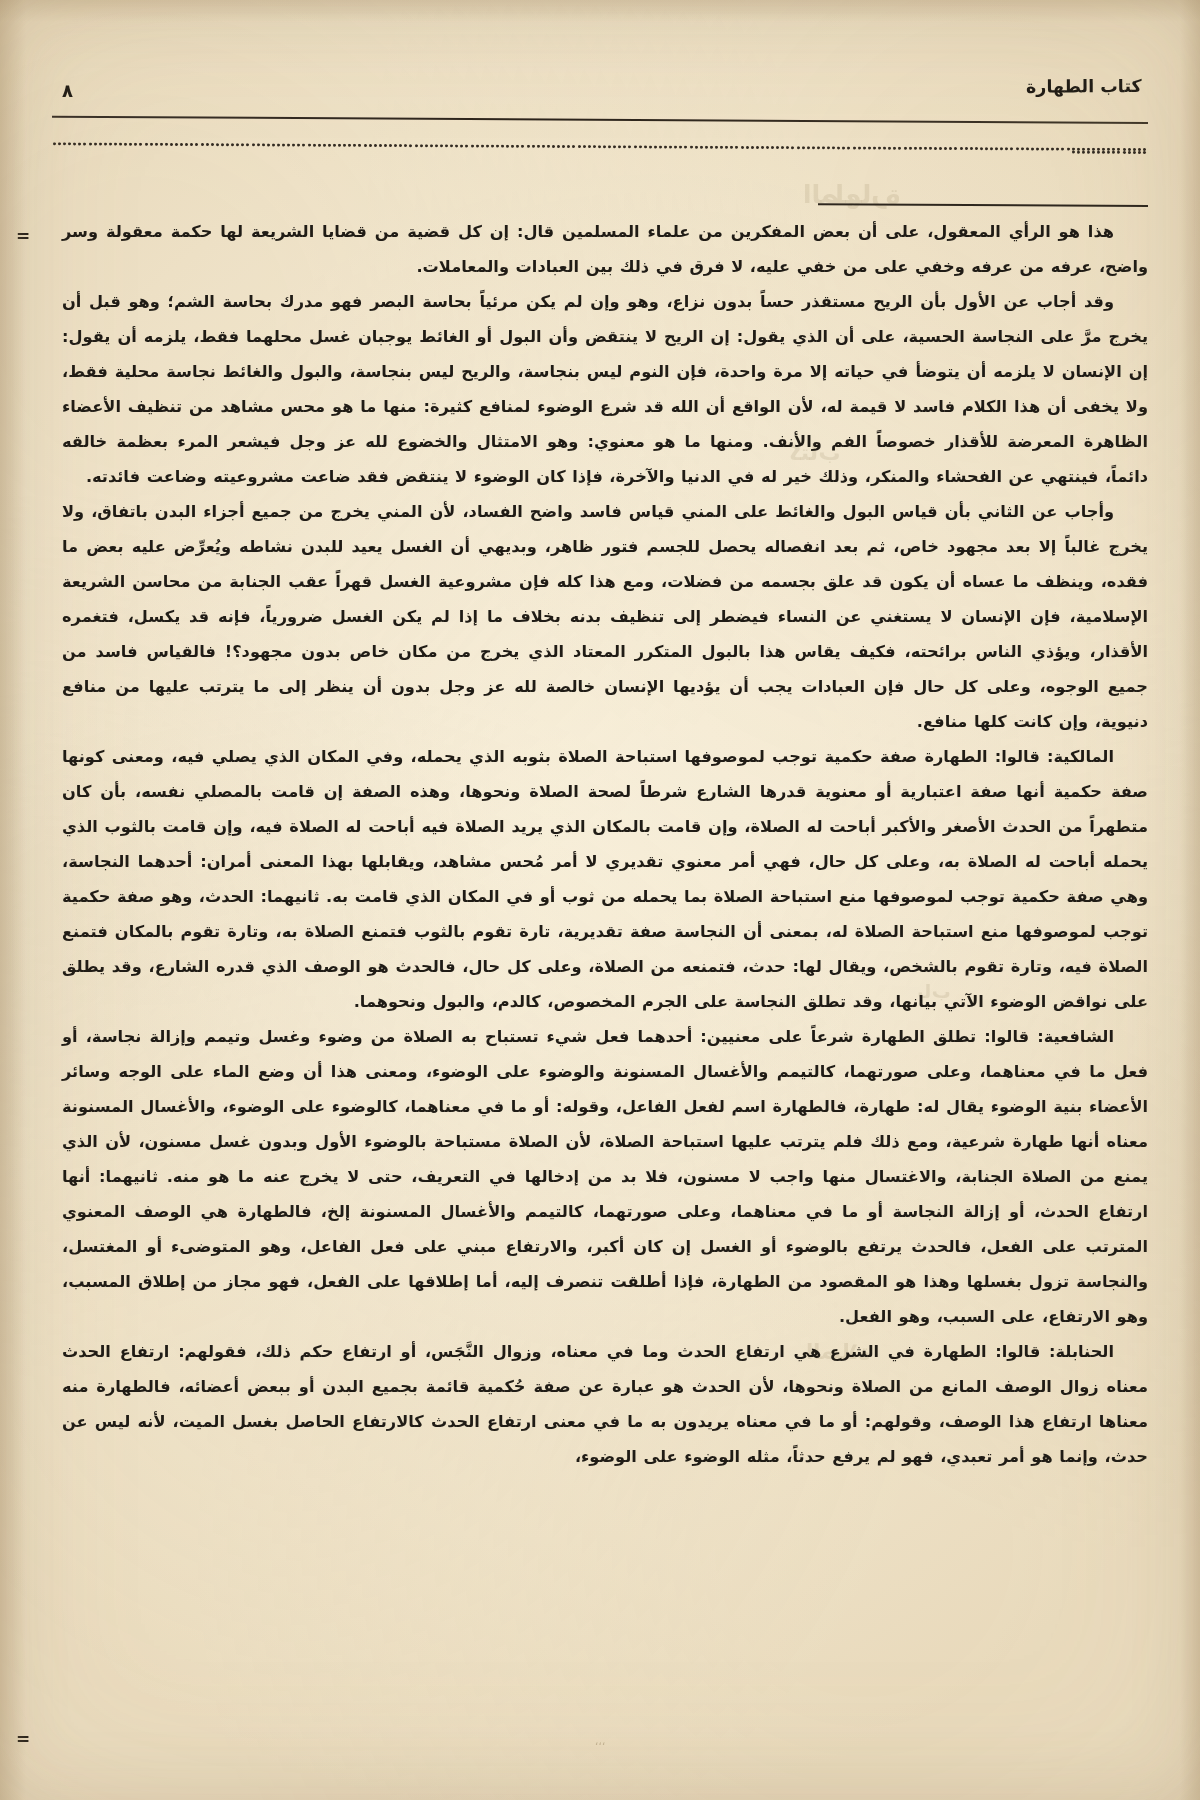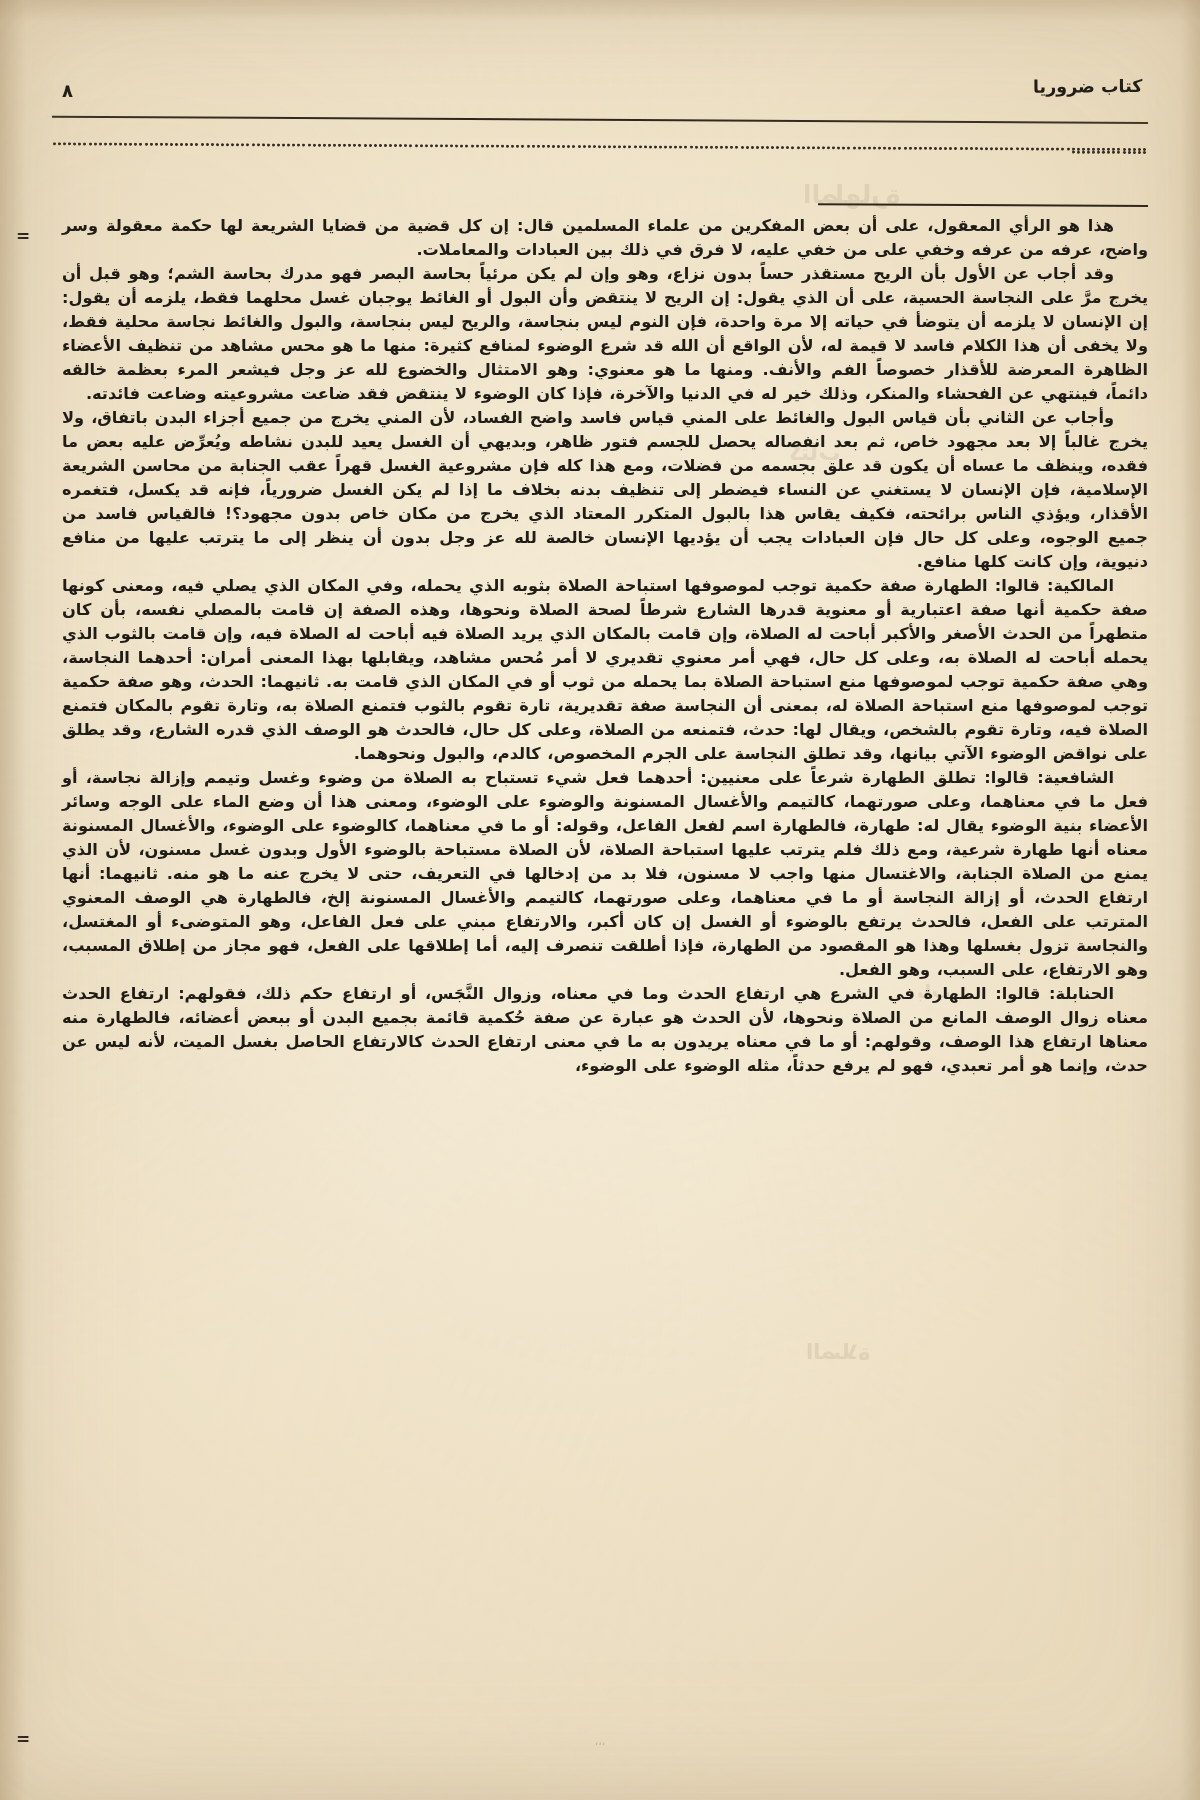--- a/index.html
+++ b/index.html
@@ -125,21 +125,21 @@
     transform-origin: right center;
   }
 
   
   .body {
     position: absolute;
     top: 214px;
     right: 52px;
     left: 62px;
     font-size: 16.2px;
-    line-height: 24px;
+    line-height: 35px;
     text-align: justify;
     text-justify: inter-word;
     font-weight: 600;
     letter-spacing: 0;
     word-spacing: 1px;
   }
 
   .body p {
     margin: 0 0 0 0;
     text-indent: 34px;
@@ -212,21 +212,21 @@
 <div class="page">
 
   <div class="grain"></div>
 
   <div class="bleed bleed-a">الطهارة</div>
   <div class="bleed bleed-b">كتاب</div>
   <div class="bleed bleed-c">الصلاة</div>
   <div class="bleed bleed-d">باب</div>
 
   <div class="running-head">
-    <div class="rh-title">كتاب ضروريا</div>
+    <div class="rh-title">كتاب الطهارة</div>
     <div class="rh-page">٨</div>
   </div>
 
   <div class="rule"></div>
   <div class="dotted-rule" id="dotted-rule"><i></i><i></i><i></i><i></i><i></i><i></i><i></i><i></i><i></i><i></i><i></i><i></i><i></i><i></i><i></i><i></i><i></i><i></i><i></i><i></i><i></i><i></i><i></i><i></i><i></i><i></i><i></i><i></i><i></i><i></i><i></i><i></i><i></i><i></i><i></i><i></i><i></i><i></i><i></i><i></i><i></i><i></i><i></i><i></i><i></i><i></i><i></i><i></i><i></i><i></i><i></i><i></i><i></i><i></i><i></i><i></i><i></i><i></i><i></i><i></i><i></i><i></i><i></i><i></i><i></i><i></i><i></i><i></i><i></i><i></i><i></i><i></i><i></i><i></i><i></i><i></i><i></i><i></i><i></i><i></i><i></i><i></i><i></i><i></i><i></i><i></i><i></i><i></i><i></i><i></i><i></i><i></i><i></i><i></i><i></i><i></i><i></i><i></i><i></i><i></i><i></i><i></i><i></i><i></i><i></i><i></i><i></i><i></i><i></i><i></i><i></i><i></i><i></i><i></i><i></i><i></i><i></i><i></i><i></i><i></i><i></i><i></i><i></i><i></i><i></i><i></i><i></i><i></i><i></i><i></i><i></i><i></i><i></i><i></i><i></i><i></i><i></i><i></i><i></i><i></i><i></i><i></i><i></i><i></i><i></i><i></i><i></i><i></i><i></i><i></i><i></i><i></i><i></i><i></i><i></i><i></i><i></i><i></i><i></i><i></i><i></i><i></i><i></i><i></i><i></i><i></i><i></i><i></i><i></i><i></i><i></i><i></i><i></i><i></i><i></i><i></i><i></i><i></i><i></i><i></i><i></i><i></i><i></i><i></i><i></i><i></i><i></i><i></i><i></i><i></i><i></i><i></i><i></i><i></i><i></i><i></i><i></i><i></i><i></i><i></i><i></i><i></i><i></i><i></i><i></i><i></i><i></i><i></i><i></i><i></i><i></i><i></i><i></i><i></i><i></i><i></i><i></i><i></i><i></i><i></i><i></i><i></i><i></i><i></i><i></i><i></i><i></i><i></i><i></i><i></i></div>
   <div class="fn-rule"></div>
 
   <div class="eq-mark eq-1">=</div>
   <div class="eq-mark eq-2">=</div>
 

